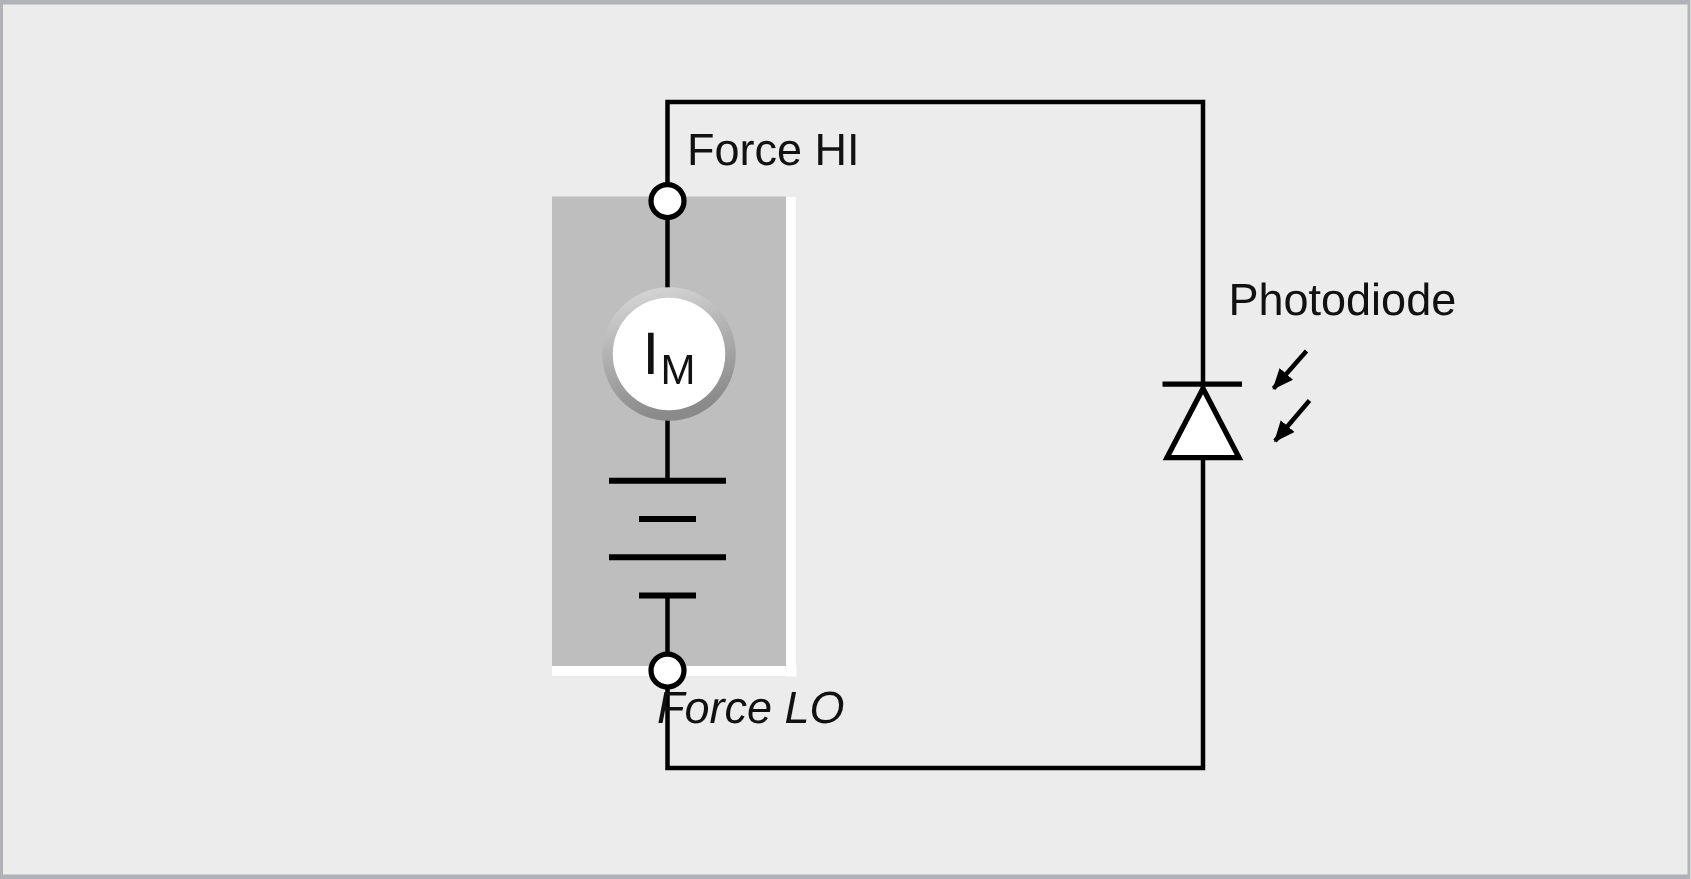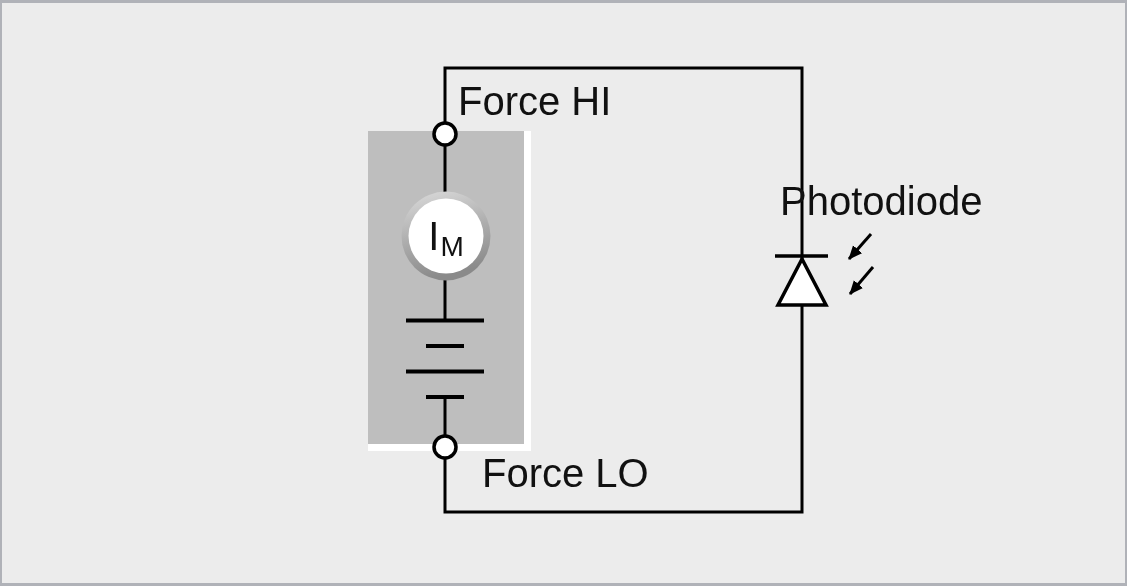--- a/index.html
+++ b/index.html
@@ -32,35 +32,35 @@
 
   svg.circuit {
     position: absolute;
     left: 0; top: 0;
     width: 1123px;
     height: 580px;
   }
 
   .label {
     position: absolute;
-    font-size: 40px;
+    font-size: 30px;
     line-height: 30px;
     color: #111111;
     white-space: nowrap;
   }
 
   .model-label {
     left: 196px;
     top: 170px;
     line-height: 29px;
     white-space: pre-line;
   }
   .force-hi-label { left: 456px; top: 83px; }
-  .force-lo-label { left: 480px; top: 455px; }
-  .photodiode-label { left: 778px; top: 183px; text-align: center; }
+  .force-lo-label { left: 436px; top: 455px; font-style: italic; }
+  .photodiode-label { left: 817px; top: 183px; text-align: center; }
 
   .meter-label {
     position: absolute;
     left: 399px;
     top: 188px;
     width: 90px;
     height: 90px;
     display: flex;
     align-items: center;
     justify-content: center;

